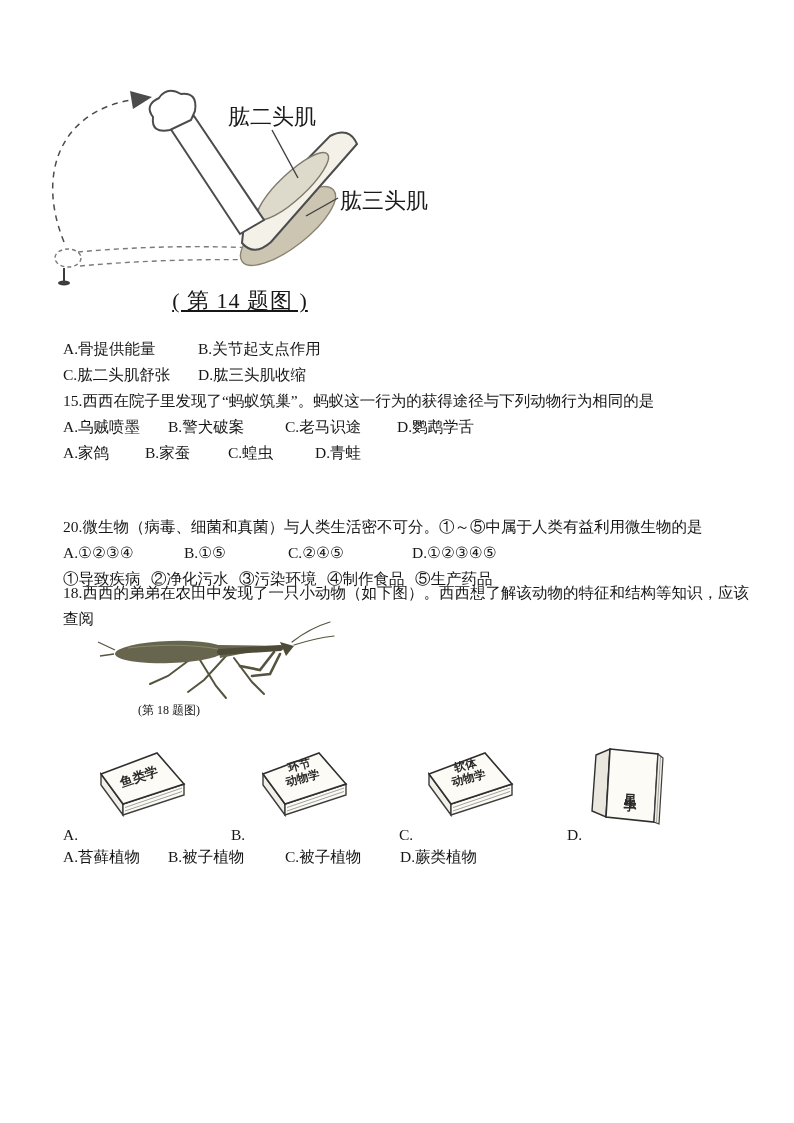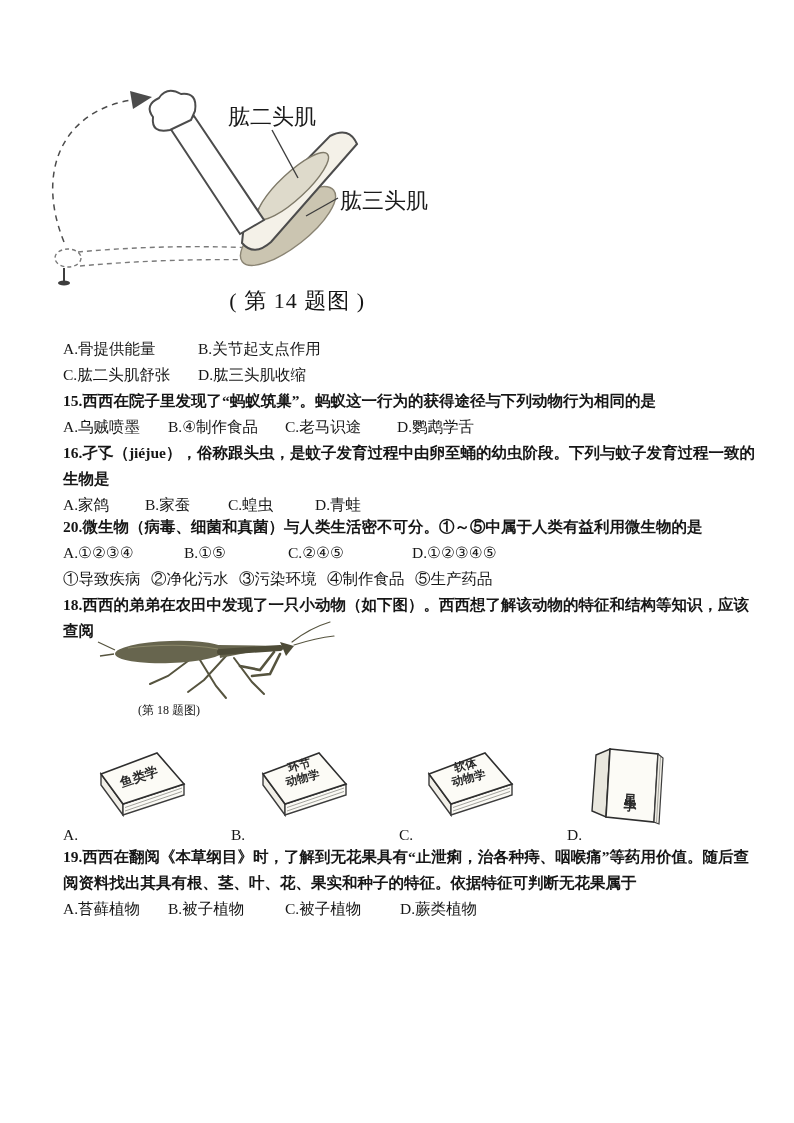--- a/index.html
+++ b/index.html
@@ -1,24 +1,24 @@
 <!DOCTYPE html>
 <html><head>
 <meta charset="utf-8">
 <title>Document</title>
 <style>
   html,body{margin:0;padding:0;background:#ffffff;}
   .page{position:relative;width:794px;height:1123px;margin:0 auto;background:#ffffff;
         font-family:"Liberation Serif","DejaVu Serif",serif;color:#161616;overflow:hidden;}
   .abs{position:absolute;}
   .q{position:absolute;font-size:15.5px;line-height:26px;}
-  .stem{width:700px;font-weight:bold;}
+  .stem{width:700px;}
   .row{display:flex;white-space:nowrap;}
   .row > span{flex:0 0 auto;display:inline-block;}
-  .cap14{font-size:22px;letter-spacing:1px;text-align:right;}
+  .cap14{font-size:22px;letter-spacing:1px;text-align:center;text-decoration:underline;}
   .cap18{font-size:12px;}
   .book{position:absolute;}
   .book .title{position:absolute;font-weight:bold;color:#2b2b2b;white-space:pre-line;text-align:center;transform-origin:center;}
   .vert{writing-mode:vertical-rl;letter-spacing:3px;}
   svg text{font-family:inherit;fill:#1a1a1a;}
 </style>
 </head>
 <body>
 
 <div class="page">
@@ -58,28 +58,27 @@
     <div class="row">
       <span style="width:135px">C.肱二头肌舒张</span>
       <span>D.肱三头肌收缩</span>
     </div>
   </div>
 
   <div class="q" style="left:63px;top:388px">
     <div class="stem">15.西西在院子里发现了“蚂蚁筑巢”。蚂蚁这一行为的获得途径与下列动物行为相同的是</div>
     <div class="row">
       <span style="width:105px">A.乌贼喷墨</span>
-      <span style="width:117px">B.④制作食品</span>
+      <span style="width:117px">B.警犬破案</span>
       <span style="width:112px">C.老马识途</span>
       <span>D.鹦鹉学舌</span>
     </div>
   </div>
 
   <div class="q" style="left:63px;top:440px">
-    <div class="stem">16.孑孓（jiéjue），俗称跟头虫，是蚊子发育过程中由卵至蛹的幼虫阶段。下列与蚊子发育过程一致的生物是</div>
     <div class="row">
       <span style="width:82px">A.家鸽</span>
       <span style="width:83px">B.家蚕</span>
       <span style="width:87px">C.蝗虫</span>
       <span>D.青蛙</span>
     </div>
   </div>
 
   <div class="q" style="left:63px;top:514px">
     <div class="stem">20.微生物（病毒、细菌和真菌）与人类生活密不可分。①～⑤中属于人类有益利用微生物的是</div>
@@ -91,21 +90,21 @@
     </div>
     <div class="row">
       <span style="width:88px">①导致疾病</span>
       <span style="width:88px">②净化污水</span>
       <span style="width:88px">③污染环境</span>
       <span style="width:88px">④制作食品</span>
       <span>⑤生产药品</span>
     </div>
   </div>
 
-  <div class="q" style="left:63px;top:592px">
+  <div class="q" style="left:63px;top:580px">
     <div class="stem">18.西西的弟弟在农田中发现了一只小动物（如下图）。西西想了解该动物的特征和结构等知识，应该查阅</div>
   </div>
 
   <svg class="abs" style="left:68px;top:612px" width="270" height="92" viewBox="0 0 270 92">
     <g stroke="#56543f" stroke-width="2" fill="none" stroke-linecap="round">
       <path d="M224,30 Q242,16 262,10" stroke-width="1.2"></path>
       <path d="M226,33 Q248,26 266,24" stroke-width="1.2"></path>
       <path d="M158,44 L136,68 L120,80"></path>
       <path d="M166,46 L184,70 L196,82"></path>
       <path d="M124,46 L100,64 L82,72"></path>
@@ -171,21 +170,20 @@
   </div>
 
   <div>
     <span class="abs" style="left:63px;top:826px;font-size:15.5px">A.</span>
     <span class="abs" style="left:231px;top:826px;font-size:15.5px">B.</span>
     <span class="abs" style="left:399px;top:826px;font-size:15.5px">C.</span>
     <span class="abs" style="left:567px;top:826px;font-size:15.5px">D.</span>
   </div>
 
   <div class="q" style="left:63px;top:844px">
-    <div class="stem">19.西西在翻阅《本草纲目》时，了解到无花果具有“止泄痢，治各种痔、咽喉痛”等药用价值。随后查阅资料找出其具有根、茎、叶、花、果实和种子的特征。依据特征可判断无花果属于</div>
     <div class="row">
       <span style="width:105px">A.苔藓植物</span>
       <span style="width:117px">B.被子植物</span>
       <span style="width:115px">C.被子植物</span>
       <span>D.蕨类植物</span>
     </div>
   </div>
 
 
 </div>

